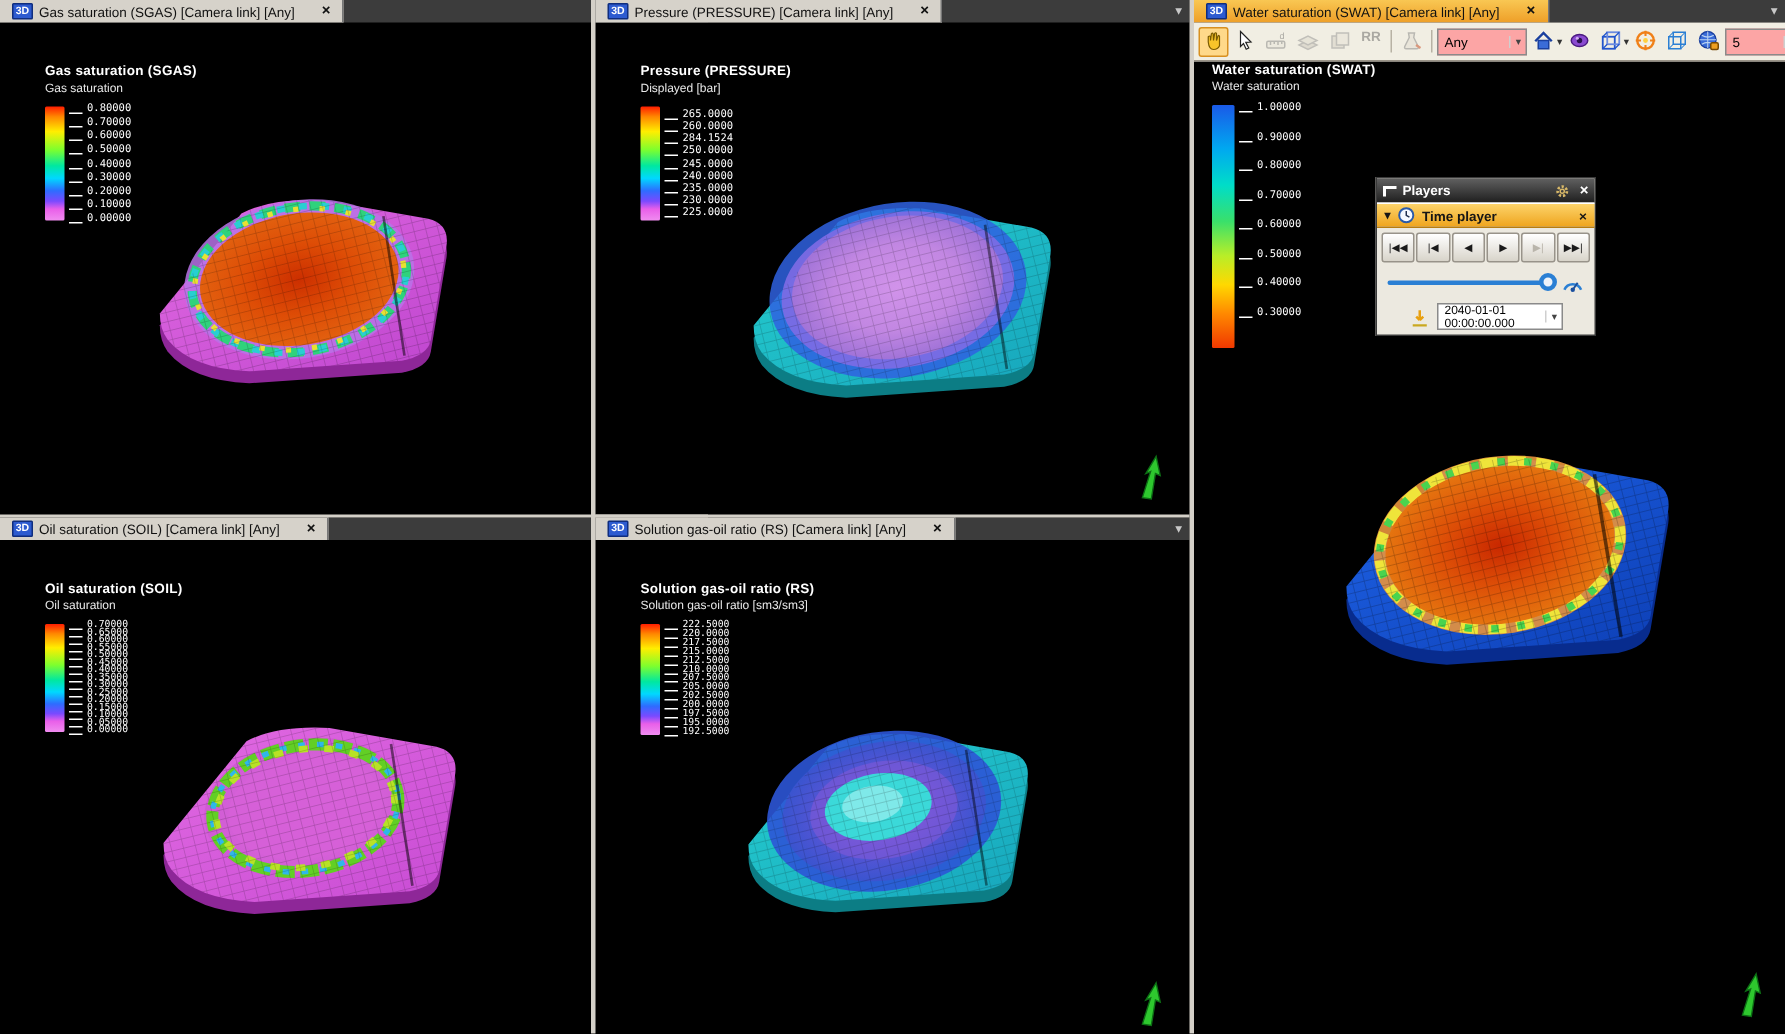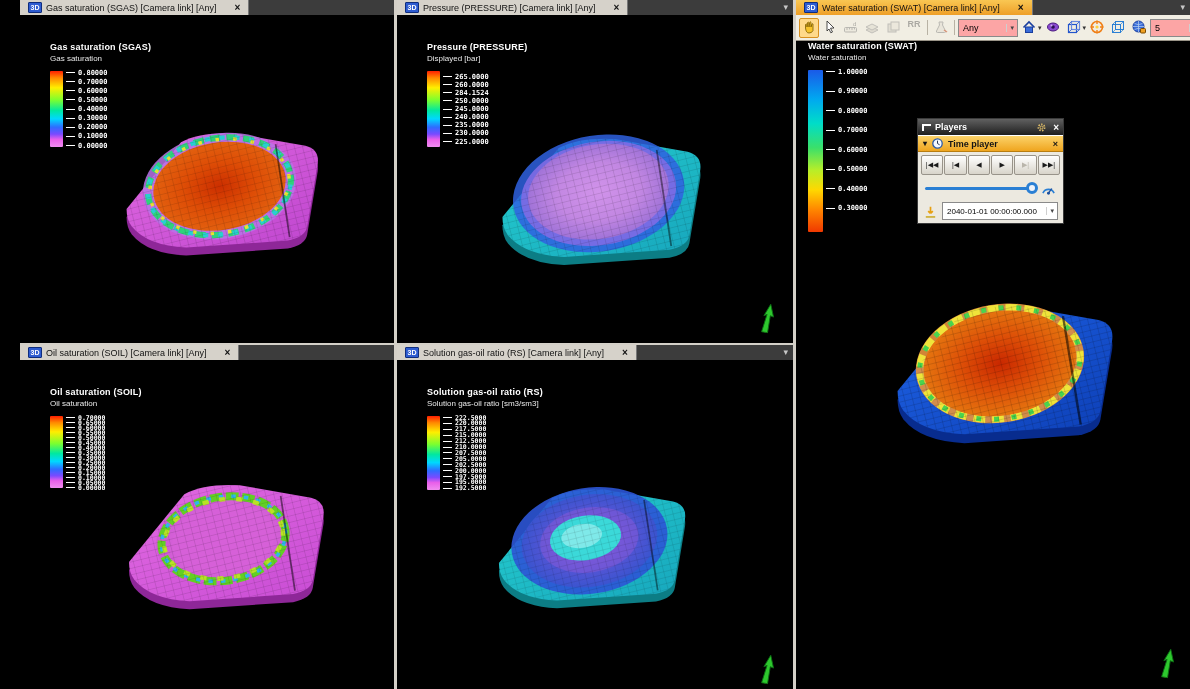--- a/index.html
+++ b/index.html
@@ -1,19 +1,19 @@
 <!DOCTYPE html>
 <html><head>
 <meta charset="utf-8">
 <style>
   * { box-sizing: border-box; margin: 0; padding: 0; }
   html,body { width:1190px; height:689px; background:#000; overflow:hidden;
               font-family:"Liberation Sans", sans-serif; }
   .col { position:absolute; top:0; height:689px; }
-  .col-left  { left:0;   width:472px;margin-left:20px; }
+  .col-left  { left:0;   width:472px; }
   .col-mid   { left:397px; width:396px;border-radius:11px; }
   .col-right { left:796px; width:394px; }
   .vsplit { position:absolute; top:0; height:689px; width:3px; background:#d4d0c8; z-index:4; }
   .vsplit1 { left:394px; } .vsplit2 { left:793px; }
   .hsplit { position:absolute; left:0; right:0; top:343px; height:2px; background:#d4d0c8; z-index:4; }
 
   .pane { position:absolute; left:0; right:0; }
   .pane-top { top:0; height:343px; }
   .pane-bottom { top:345px; height:344px; }
   .pane-full { top:0; height:689px; }
@@ -42,22 +42,22 @@
   .legend { position:absolute; left:30px; top:27px; color:#fff; z-index:2; }
   .lg-title { font-size:9px; font-weight:bold; letter-spacing:.2px; }
   .lg-sub { font-size:8px; margin-top:2px; color:#e8e8e8; }
   .lg-body { display:flex; margin-top:8px; }
   .cbar { width:13px; border-radius:1px; }
   .cbar-rainbow { background:linear-gradient(#ff1e00 0%,#ff8800 9%,#ffee00 22%,#7dff2e 38%,
                   #00e8a0 52%,#00d8ff 63%,#2e6cff 74%,#7a4aff 83%,#e95fe9 90%,#f08cf0 100%); }
   .cbar-swat { background:linear-gradient(#1a5ae8 0%,#00a8f0 18%,#00ddc8 33%,#3ae06a 48%,
                   #b8ee28 62%,#ffd800 74%,#ff8800 86%,#f03800 100%); }
   .ticks { display:flex; flex-direction:column; justify-content:space-between; margin-left:3px; }
-  .tick { display:flex; align-items:center; height:7px; font-size:7px;
-          font-family:"DejaVu Sans Mono", monospace; color:#fff; white-space:nowrap;font-weight:bold; }
+  .tick { display:flex; align-items:flex-end; height:7px; font-size:7px;
+          font-family:"DejaVu Sans Mono", monospace; color:#fff; white-space:nowrap; }
   .tick i { display:block; width:9px; height:1px; background:#fff; margin-right:3px; }
 
   
   .toolbar { position:absolute; top:15px; left:0; right:0; height:26px; background:#f1eee3;
              border-bottom:1px solid #9a9488; display:flex; align-items:center; padding:0 3px;
              gap:1px; z-index:3; }
   .tbtn { width:20px; height:20px; display:flex; align-items:flex-start; justify-content:center;
           border:1px solid transparent; border-radius:2px; flex:none; }
   .tbtn.active { background:#ffd98a; border-color:#d89020; }
   .tbtn.grayed { opacity:.45; }
@@ -85,21 +85,21 @@
   .pl-time .dd2 { font-size:8px; }
   .pl-btns { display:flex; padding:3px 3px 2px; gap:1px; }
   .pl-btns .pbtn { flex:1; height:20px; font-size:7px; background:linear-gradient(#ffffff,#d8d4ca);
              border:1px solid #98938a; border-radius:2px; color:#1a1a1a; display:flex;
              align-items:center; justify-content:center; white-space:nowrap; }
   .pbtn.disabled { color:#b9b5ab; }
   .pl-slider { height:22px; display:flex; align-items:center; padding:0 7px 0 7px; gap:6px; }
   .track { flex:1; height:3px; background:#2a7fd4; border-radius:2px; position:relative; }
   .thumb { position:absolute; right:3px; top:50%; transform:translate(50%,-50%); width:12px; height:12px;
            border:3px solid #2a7fd4; border-radius:50%; background:#eef3fa; }
-  .pl-date { height:24px; display:flex; align-items:center; gap:4px; padding:0 5px; }
+  .pl-date { height:24px; display:flex; align-items:center; gap:4px; padding:0 21px; }
   .date-combo { flex:1; height:18px; background:#fff; border:1px solid #8a8a8a; display:flex;
                 align-items:center; font-size:8px; padding-left:4px;
                 font-family:"Liberation Sans", sans-serif; }
   .pl-step { height:24px; display:flex; align-items:center; gap:5px; padding:0 5px 2px;
              border-top:1px solid #cfcabf; font-size:9px; color:#111; }
   .step-combo { width:72px; height:18px; background:#fff; border:1px solid #8a8a8a; display:flex;
                 align-items:center; font-size:9px; padding-left:4px; }
   .refresh { color:#2a7fd4; font-weight:bold; font-size:13px; line-height:13px; }
 </style>
 </head>

